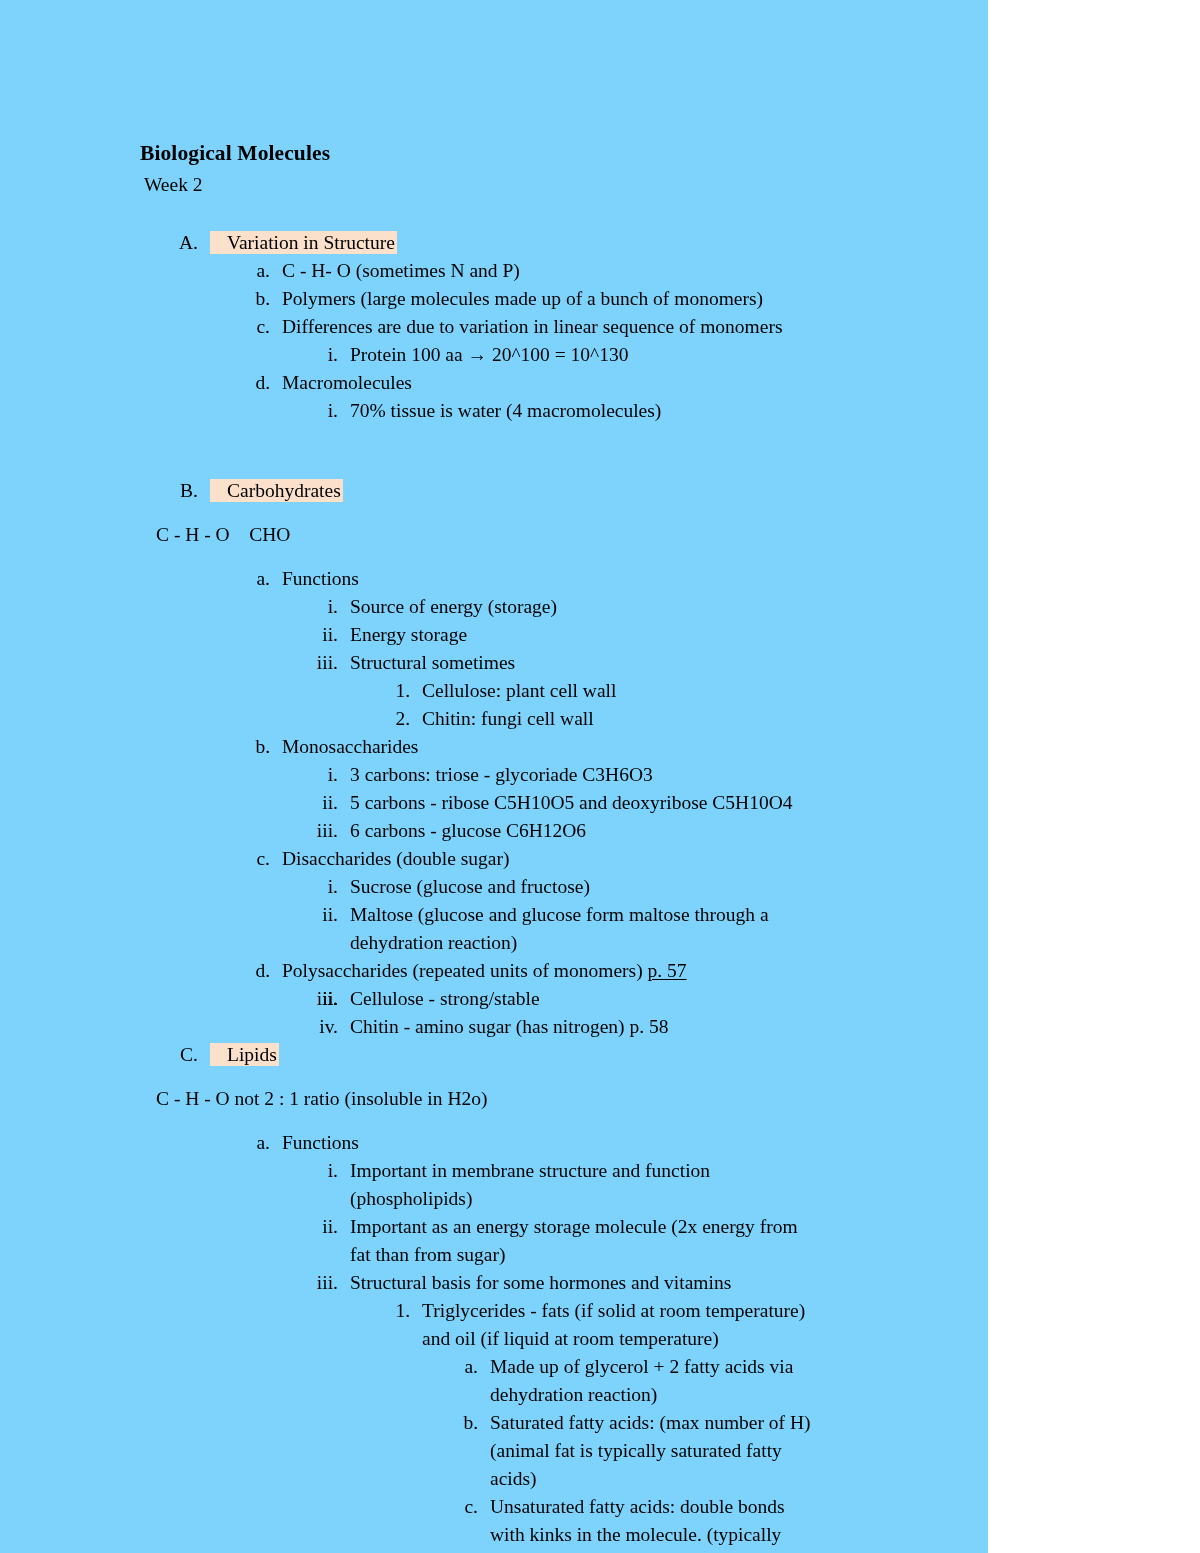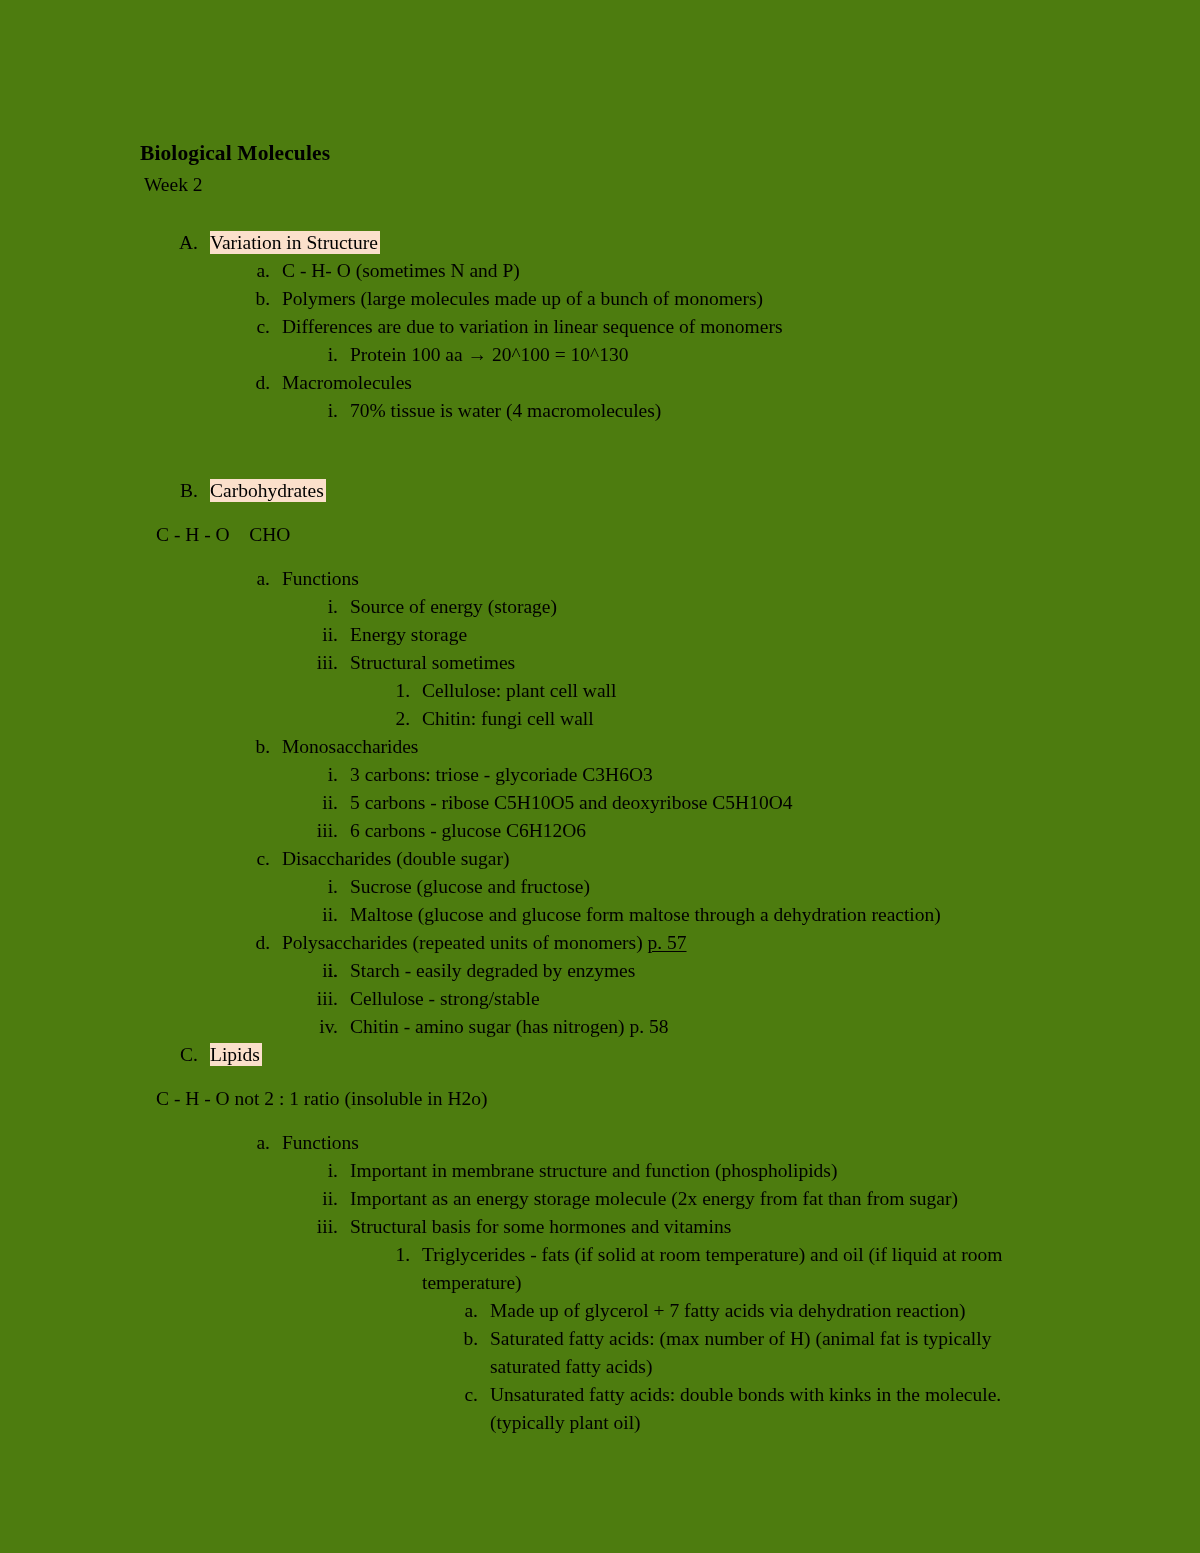--- a/index.html
+++ b/index.html
@@ -10,23 +10,23 @@
   }
   body {
     width: 1200px;
     height: 1553px;
     font-family: "Liberation Serif", "DejaVu Serif", serif;
     color: #000000;
     -webkit-font-smoothing: antialiased;
   }
   .page {
     position: relative;
-    width: 1200px;
+    width: 988px;
     height: 1553px;
-    background: #4d7c0f;
+    background: #7dd3fc;
     box-sizing: border-box;
     padding: 140px 165px 0 140px;
   }
   .doc-title {
     font-size: 21.5px;
     font-weight: bold;
     line-height: 27px;
     margin: 0;
     letter-spacing: 0.1px;
   }
@@ -81,21 +81,21 @@
     position: relative;
     padding-left: 0;
     font-size: 19.5px;
     line-height: 28px;
     margin: 16px;
     white-space: pre;
   }
   
   .hl {
     background-color: #fbe0cb;
-    padding: 1px 2px 1px 0;
+    padding: 1px 2px 1px 17px;
   }
   .ul {
     text-decoration: underline;
     text-underline-offset: 2px;
   }
 </style>
 </head>
 <body>
 
 <div class="page">
@@ -219,21 +219,20 @@
     <span class="marker">d.</span>
     <span class="txt"><span>Polysaccharides (repeated units of monomers) </span><span class="ul">p. 57</span></span>
   </div>
 
   <div class="row l3">
     <span class="marker">i.</span>
   </div>
 
   <div class="row l3">
     <span class="marker">ii.</span>
-    <span class="txt">Starch - easily degraded by enzymes</span>
   </div>
 
   <div class="row l3">
     <span class="marker">iii.</span>
     <span class="txt">Cellulose - strong/stable</span>
   </div>
 
   <div class="row l3">
     <span class="marker">iv.</span>
     <span class="txt">Chitin - amino sugar (has nitrogen) p. 58</span>
@@ -266,21 +265,21 @@
     <span class="txt">Structural basis for some hormones and vitamins</span>
   </div>
 
   <div class="row l4">
     <span class="marker">1.</span>
     <span class="txt">Triglycerides - fats (if solid at room temperature) and oil (if liquid at room temperature)</span>
   </div>
 
   <div class="row l5">
     <span class="marker">a.</span>
-    <span class="txt">Made up of glycerol + 7 fatty acids via dehydration reaction)</span>
+    <span class="txt">Made up of glycerol + 2 fatty acids via dehydration reaction)</span>
   </div>
 
   <div class="row l5">
     <span class="marker">b.</span>
     <span class="txt">Saturated fatty acids: (max number of H) (animal fat is typically saturated fatty acids)</span>
   </div>
 
   <div class="row l5">
     <span class="marker">c.</span>
     <span class="txt">Unsaturated fatty acids: double bonds with kinks in the molecule. (typically plant oil)</span>

